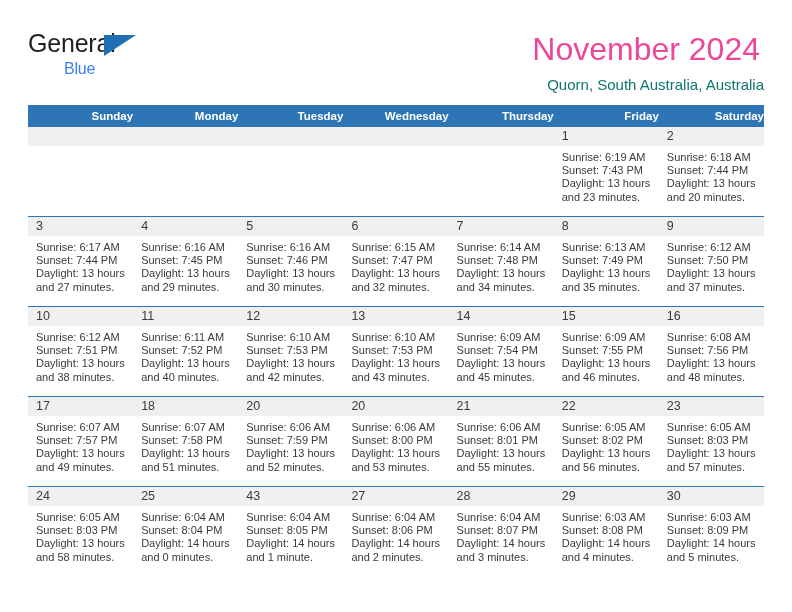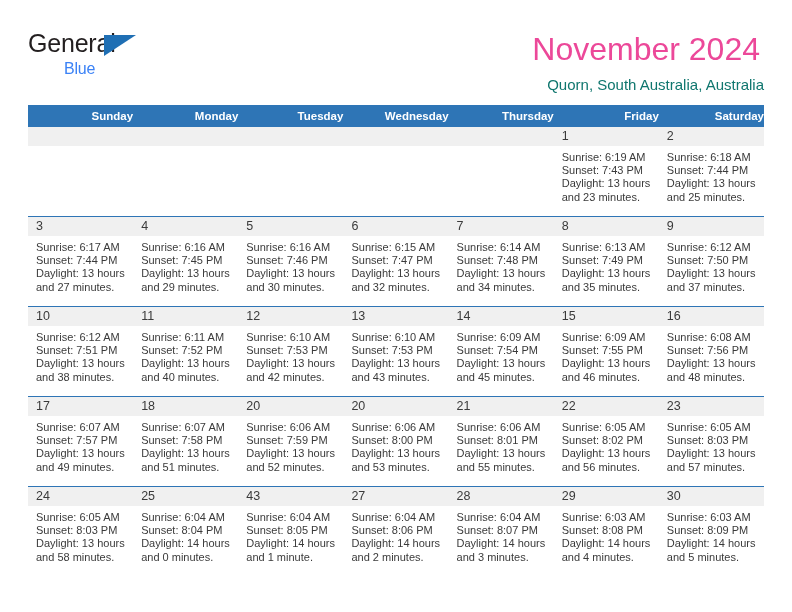--- a/index.html
+++ b/index.html
@@ -230,21 +230,21 @@
               <div>Daylight: 13 hours</div>
               <div>and 23 minutes.</div>
             </div>
           </td>
           <td>
             <div class="daynum-band">2</div>
             <div class="cell-body">
               <div>Sunrise: 6:18 AM</div>
               <div>Sunset: 7:44 PM</div>
               <div>Daylight: 13 hours</div>
-              <div>and 25 minutes.</div>
+              <div>and 20 minutes.</div>
             </div>
           </td>
         </tr>
         <tr>
           <td>
             <div class="daynum-band">3</div>
             <div class="cell-body">
               <div>Sunrise: 6:17 AM</div>
               <div>Sunset: 7:44 PM</div>
               <div>Daylight: 13 hours</div>

